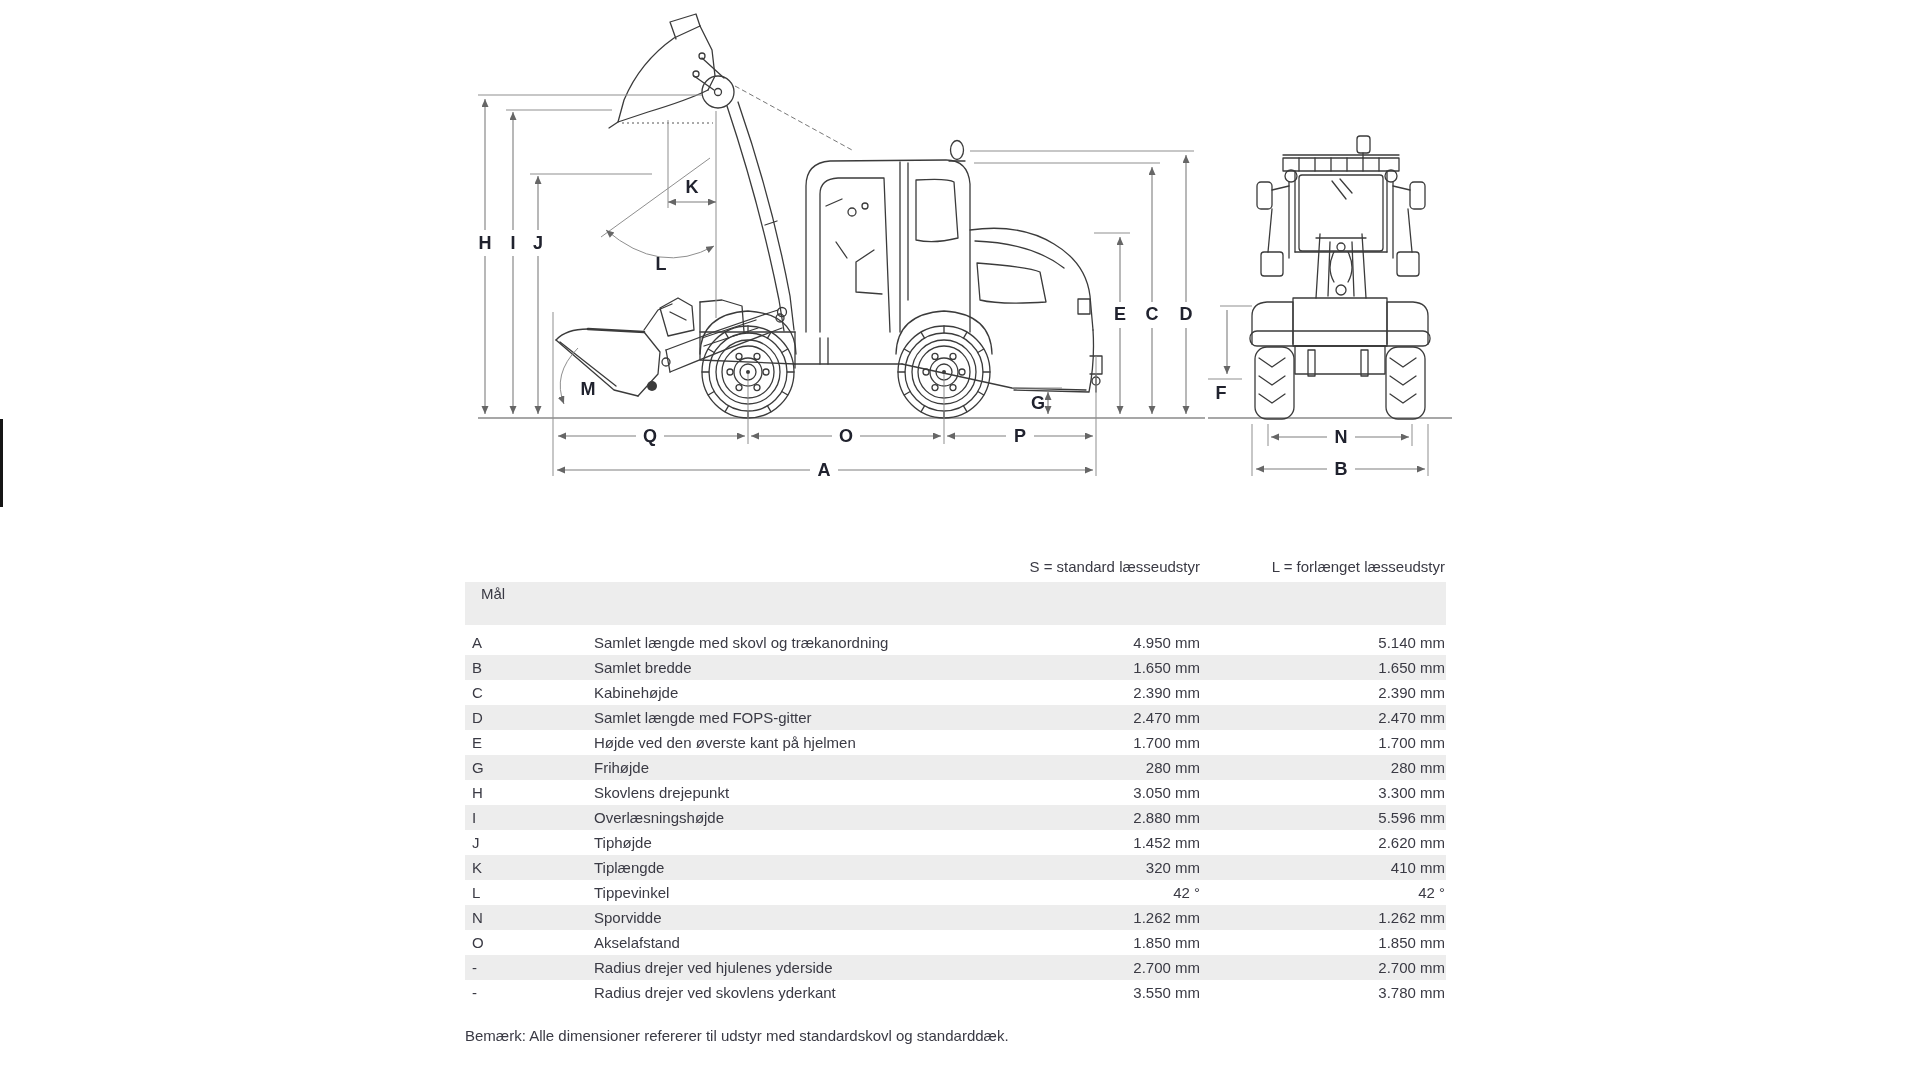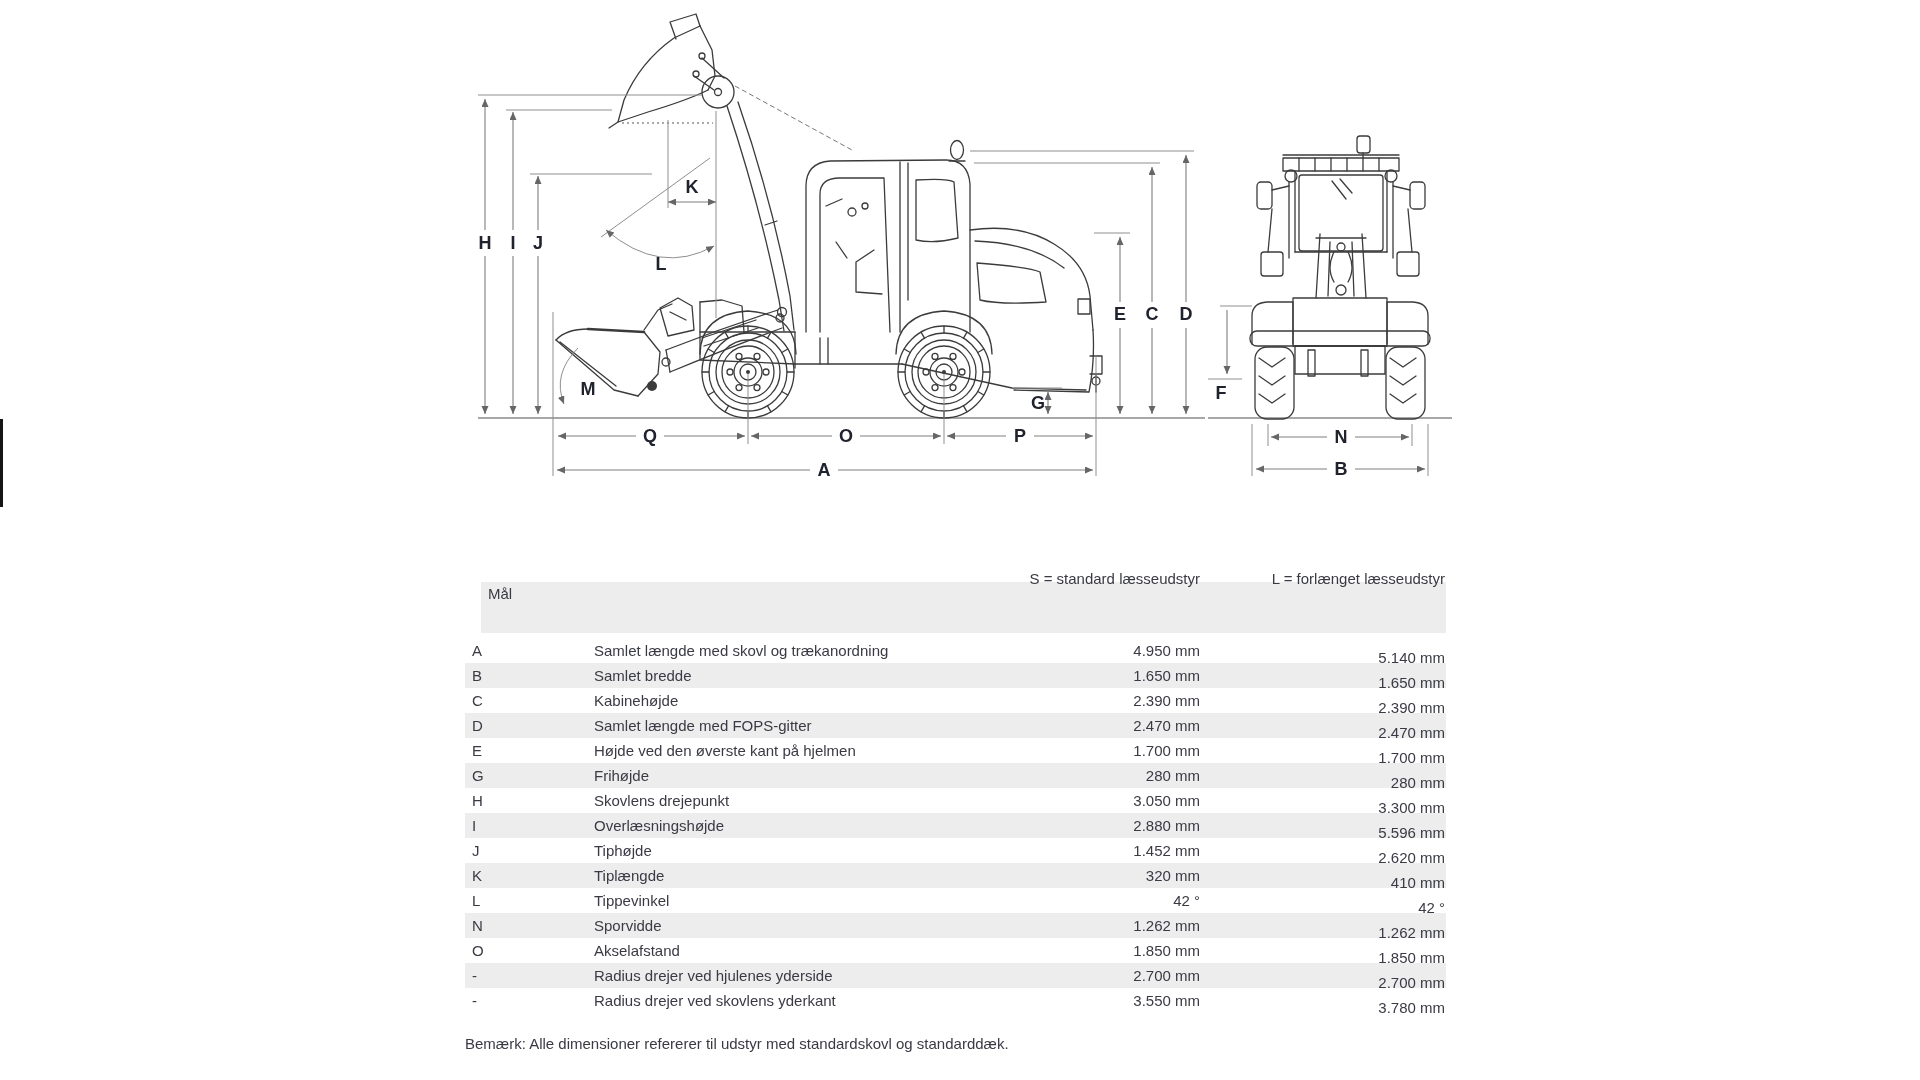--- a/index.html
+++ b/index.html
@@ -17,31 +17,31 @@
   .dim { stroke:#7e7e7e; stroke-width:1.1; fill:none; }
   .ldr { stroke:#8f8f8f; stroke-width:1;   fill:none; }
   .gline { stroke:#8a8a8a; stroke-width:1.4; }
   .dot { fill:none; stroke:#555; stroke-width:1; stroke-dasharray:2,3; }
   .dd  { fill:none; stroke:#777; stroke-width:1; stroke-dasharray:5,3; }
   .dlabel { font-family:"Liberation Sans", sans-serif; font-size:18px; font-weight:bold; fill:#20222e; text-anchor:middle; }
 
   
   .spec-table { position:absolute; left:465px; top:552px; width:981px; font-size:15px; }
   .legend { position:relative; height:30px; }
-  .legend span { position:absolute; line-height:30px; white-space:nowrap;margin-top:12px; }
+  .legend span { position:absolute; line-height:30px; white-space:nowrap; }
   .legend .ls { right:246px; }
   .legend .ll { right:1px; }
-  .mal { height:51px; background:#ededed; box-sizing:border-box; padding:3px 0 0 7px;margin-left:16px; }
+  .mal { height:43px; background:#ededed; box-sizing:border-box; padding:3px 0 0 16px; }
   .spacer { height:5px; }
   .row { position:relative; height:25px; line-height:25px; white-space:nowrap; }
   .row:nth-child(even) { background:#ededed; }
   .row .ck { position:absolute; left:7px; }
   .row .cd { position:absolute; left:87px;margin-left:42px; }
   .row .cs { position:absolute; right:246px; }
-  .row .cl { position:absolute; right:1px;margin-top:7px; }
+  .row .cl { position:absolute; right:1px; }
   .note { margin-top:22px; white-space:nowrap; }
 
   .edge-artifact { position:absolute; left:0; top:419px; width:3px; height:88px; background:#151515; }
 </style>
 </head>
 <body>
 
 <svg class="diagram-svg" width="1920" height="1080" viewBox="0 0 1920 1080">
   <defs>
     <marker id="ae" markerWidth="9" markerHeight="8" refX="8" refY="3.5" orient="auto" markerUnits="userSpaceOnUse">

